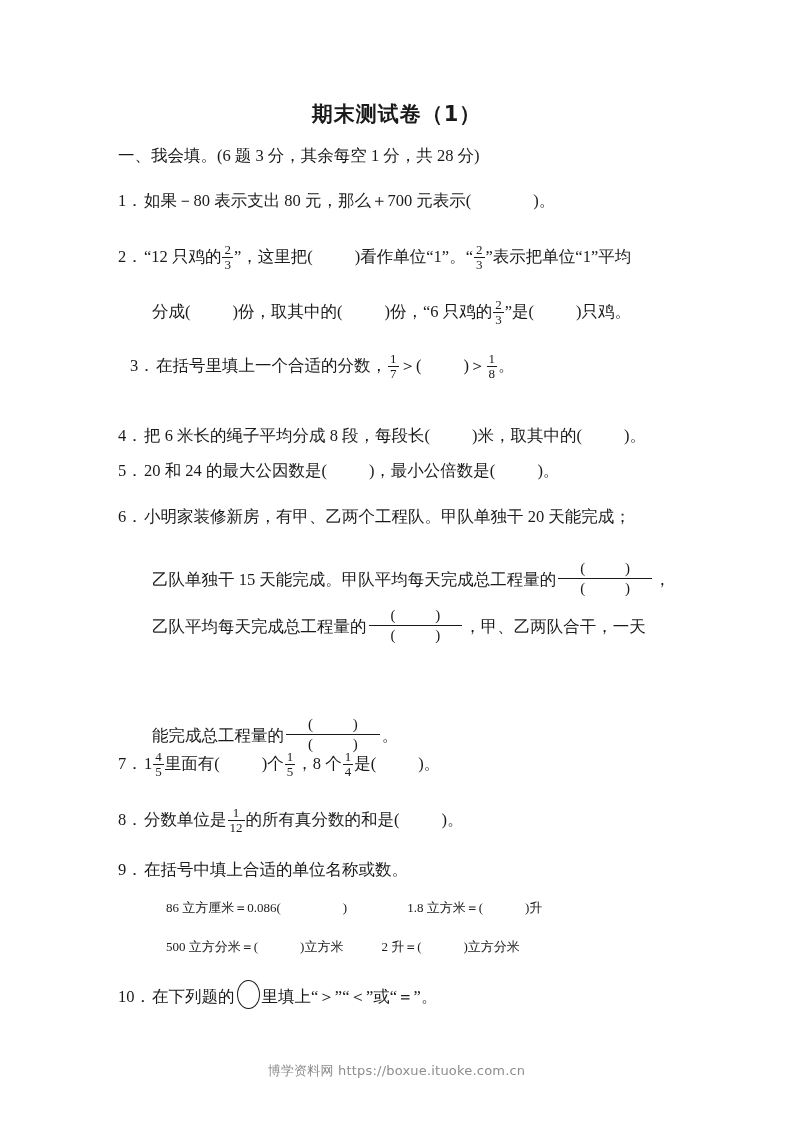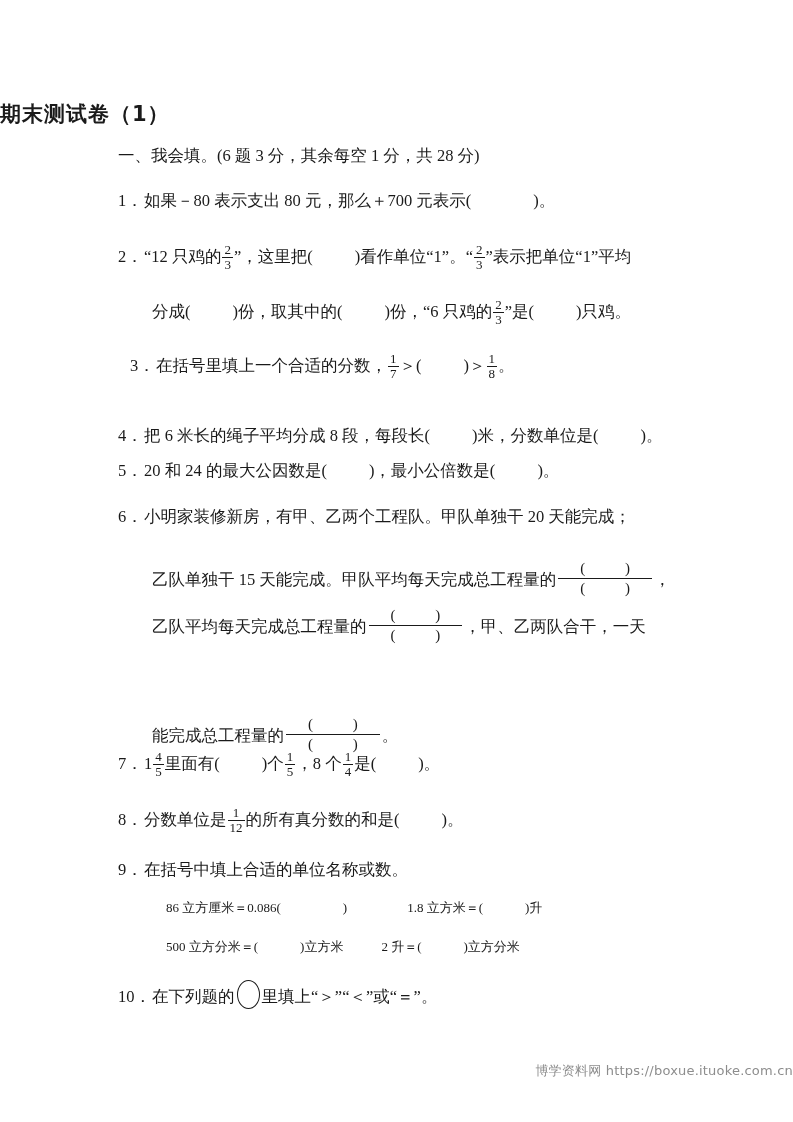--- a/index.html
+++ b/index.html
@@ -22,20 +22,21 @@
     width: 793px;
     height: 1122px;
   }
 
   
   .paper-title {
     position: absolute;
     left: 0;
     top: 100px;
     width: 793px;
+    text-align: center;
     font-size: 21px;
     font-weight: bold;
     letter-spacing: 1px;
     font-family: "DejaVu Sans", "Liberation Sans", sans-serif;
   }
 
   
   .qline {
     position: absolute;
     left: 118px;
@@ -127,21 +128,21 @@
   }
   .gap-md { display: inline-block; width: 60px; }
   .gap-sm { display: inline-block; width: 38px; }
 
   
   .footer {
     position: absolute;
     left: 0;
     top: 1062px;
     width: 793px;
-    text-align: right;
+    text-align: center;
     font-size: 13px;
     color: #8d8d8d;
     font-family: "DejaVu Sans", "Liberation Sans", sans-serif;
     letter-spacing: 0.2px;
   }
 </style>
 </head>
 <body>
 
 <div class="page">
@@ -160,21 +161,21 @@
 
   <div class="qline indent" style="top:298px;">
     <span>分成(</span><span class="blank b2"> </span><span>)份，取其中的(</span><span class="blank b2"> </span><span>)份，“6 只鸡的</span><span class="frac"><span class="num">2</span><span class="den">3</span></span><span>”是(</span><span class="blank b2"> </span><span>)只鸡。</span>
   </div>
 
   <div class="qline" style="top:352px;margin-left:12px;">
     <span class="qnum">3．</span><span>在括号里填上一个合适的分数，</span><span class="frac"><span class="num">1</span><span class="den">7</span></span><span>＞(</span><span class="blank b2"> </span><span>)＞</span><span class="frac"><span class="num">1</span><span class="den">8</span></span><span>。</span>
   </div>
 
   <div class="qline" style="top:428px;">
-    <span class="qnum">4．</span><span>把 6 米长的绳子平均分成 8 段，每段长(</span><span class="blank b2"> </span><span>)米，分数单位是(</span><span class="blank b2"> </span><span>)。</span>
+    <span class="qnum">4．</span><span>把 6 米长的绳子平均分成 8 段，每段长(</span><span class="blank b2"> </span><span>)米，取其中的(</span><span class="blank b2"> </span><span>)。</span>
   </div>
 
   <div class="qline" style="top:463px;">
     <span class="qnum">5．</span><span>20 和 24 的最大公因数是(</span><span class="blank b2"> </span><span>)，最小公倍数是(</span><span class="blank b2"> </span><span>)。</span>
   </div>
 
   <div class="qline" style="top:509px;">
     <span class="qnum">6．</span><span>小明家装修新房，有甲、乙两个工程队。甲队单独干 20 天能完成；</span>
   </div>
 

